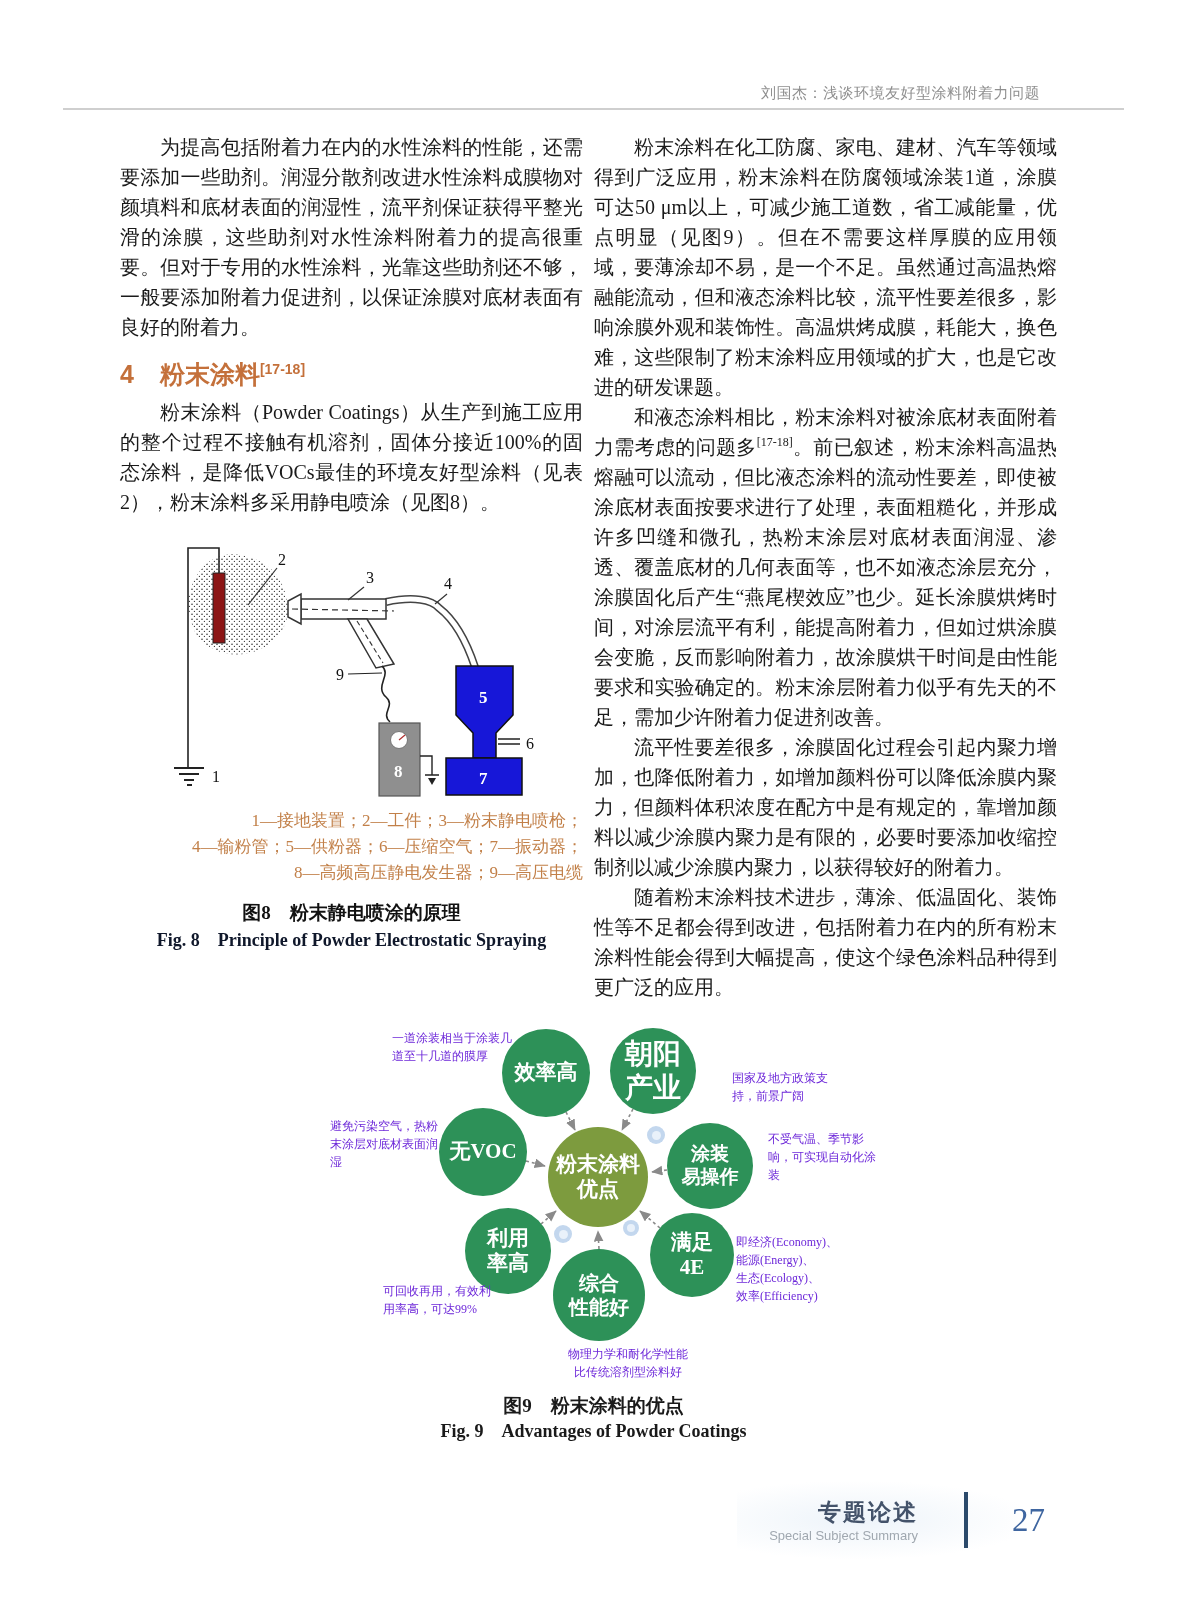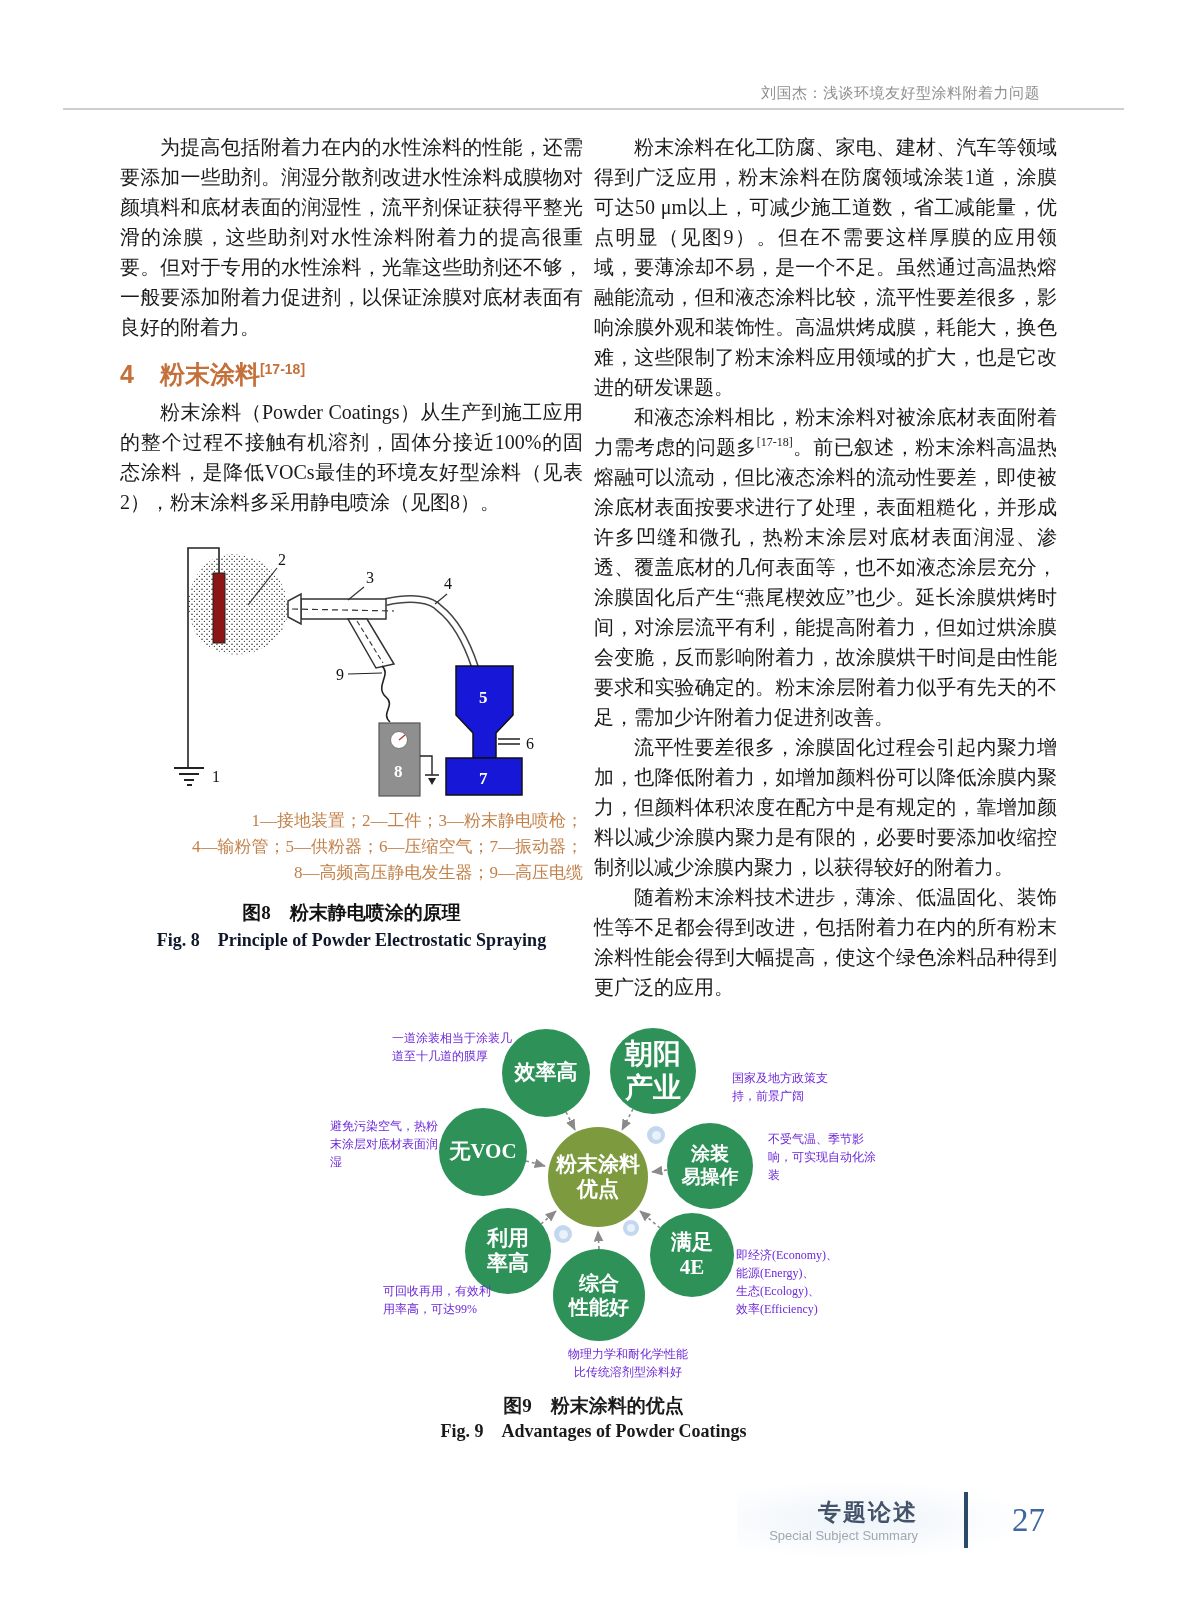--- a/index.html
+++ b/index.html
@@ -173,21 +173,21 @@
     <div class="bubble" style="left:530px;top:208px;width:84px;height:84px;font-size:21px;">满足
 4E</div>
     <div class="bubble" style="left:433px;top:244px;width:92px;height:92px;font-size:20px;">综合
 性能好</div>
 
     <div class="fig9-note" style="left:272px;top:24px;width:122px;">一道涂装相当于涂装几道至十几道的膜厚</div>
     <div class="fig9-note" style="left:612px;top:24px;width:115px;margin-top:40px;">国家及地方政策支持，前景广阔</div>
     <div class="fig9-note" style="left:210px;top:112px;width:110px;">避免污染空气，热粉末涂层对底材表面润湿</div>
     <div class="fig9-note" style="left:648px;top:125px;width:114px;">不受气温、季节影响，可实现自动化涂装</div>
     <div class="fig9-note" style="left:263px;top:277px;width:118px;">可回收再用，有效利用率高，可达99%</div>
-    <div class="fig9-note" style="left:616px;top:241px;width:140px;">即经济(Economy)、
+    <div class="fig9-note" style="left:616px;top:228px;width:140px;">即经济(Economy)、
 能源(Energy)、
 生态(Ecology)、
 效率(Efficiency)</div>
     <div class="fig9-note" style="left:368px;top:340px;width:280px;text-align:center;">物理力学和耐化学性能
 比传统溶剂型涂料好</div>
 
     <div class="fig9-caption-zh">图9　粉末涂料的优点</div>
     <div class="fig9-caption-en">Fig. 9　Advantages of Powder Coatings</div>
   </div>
 

